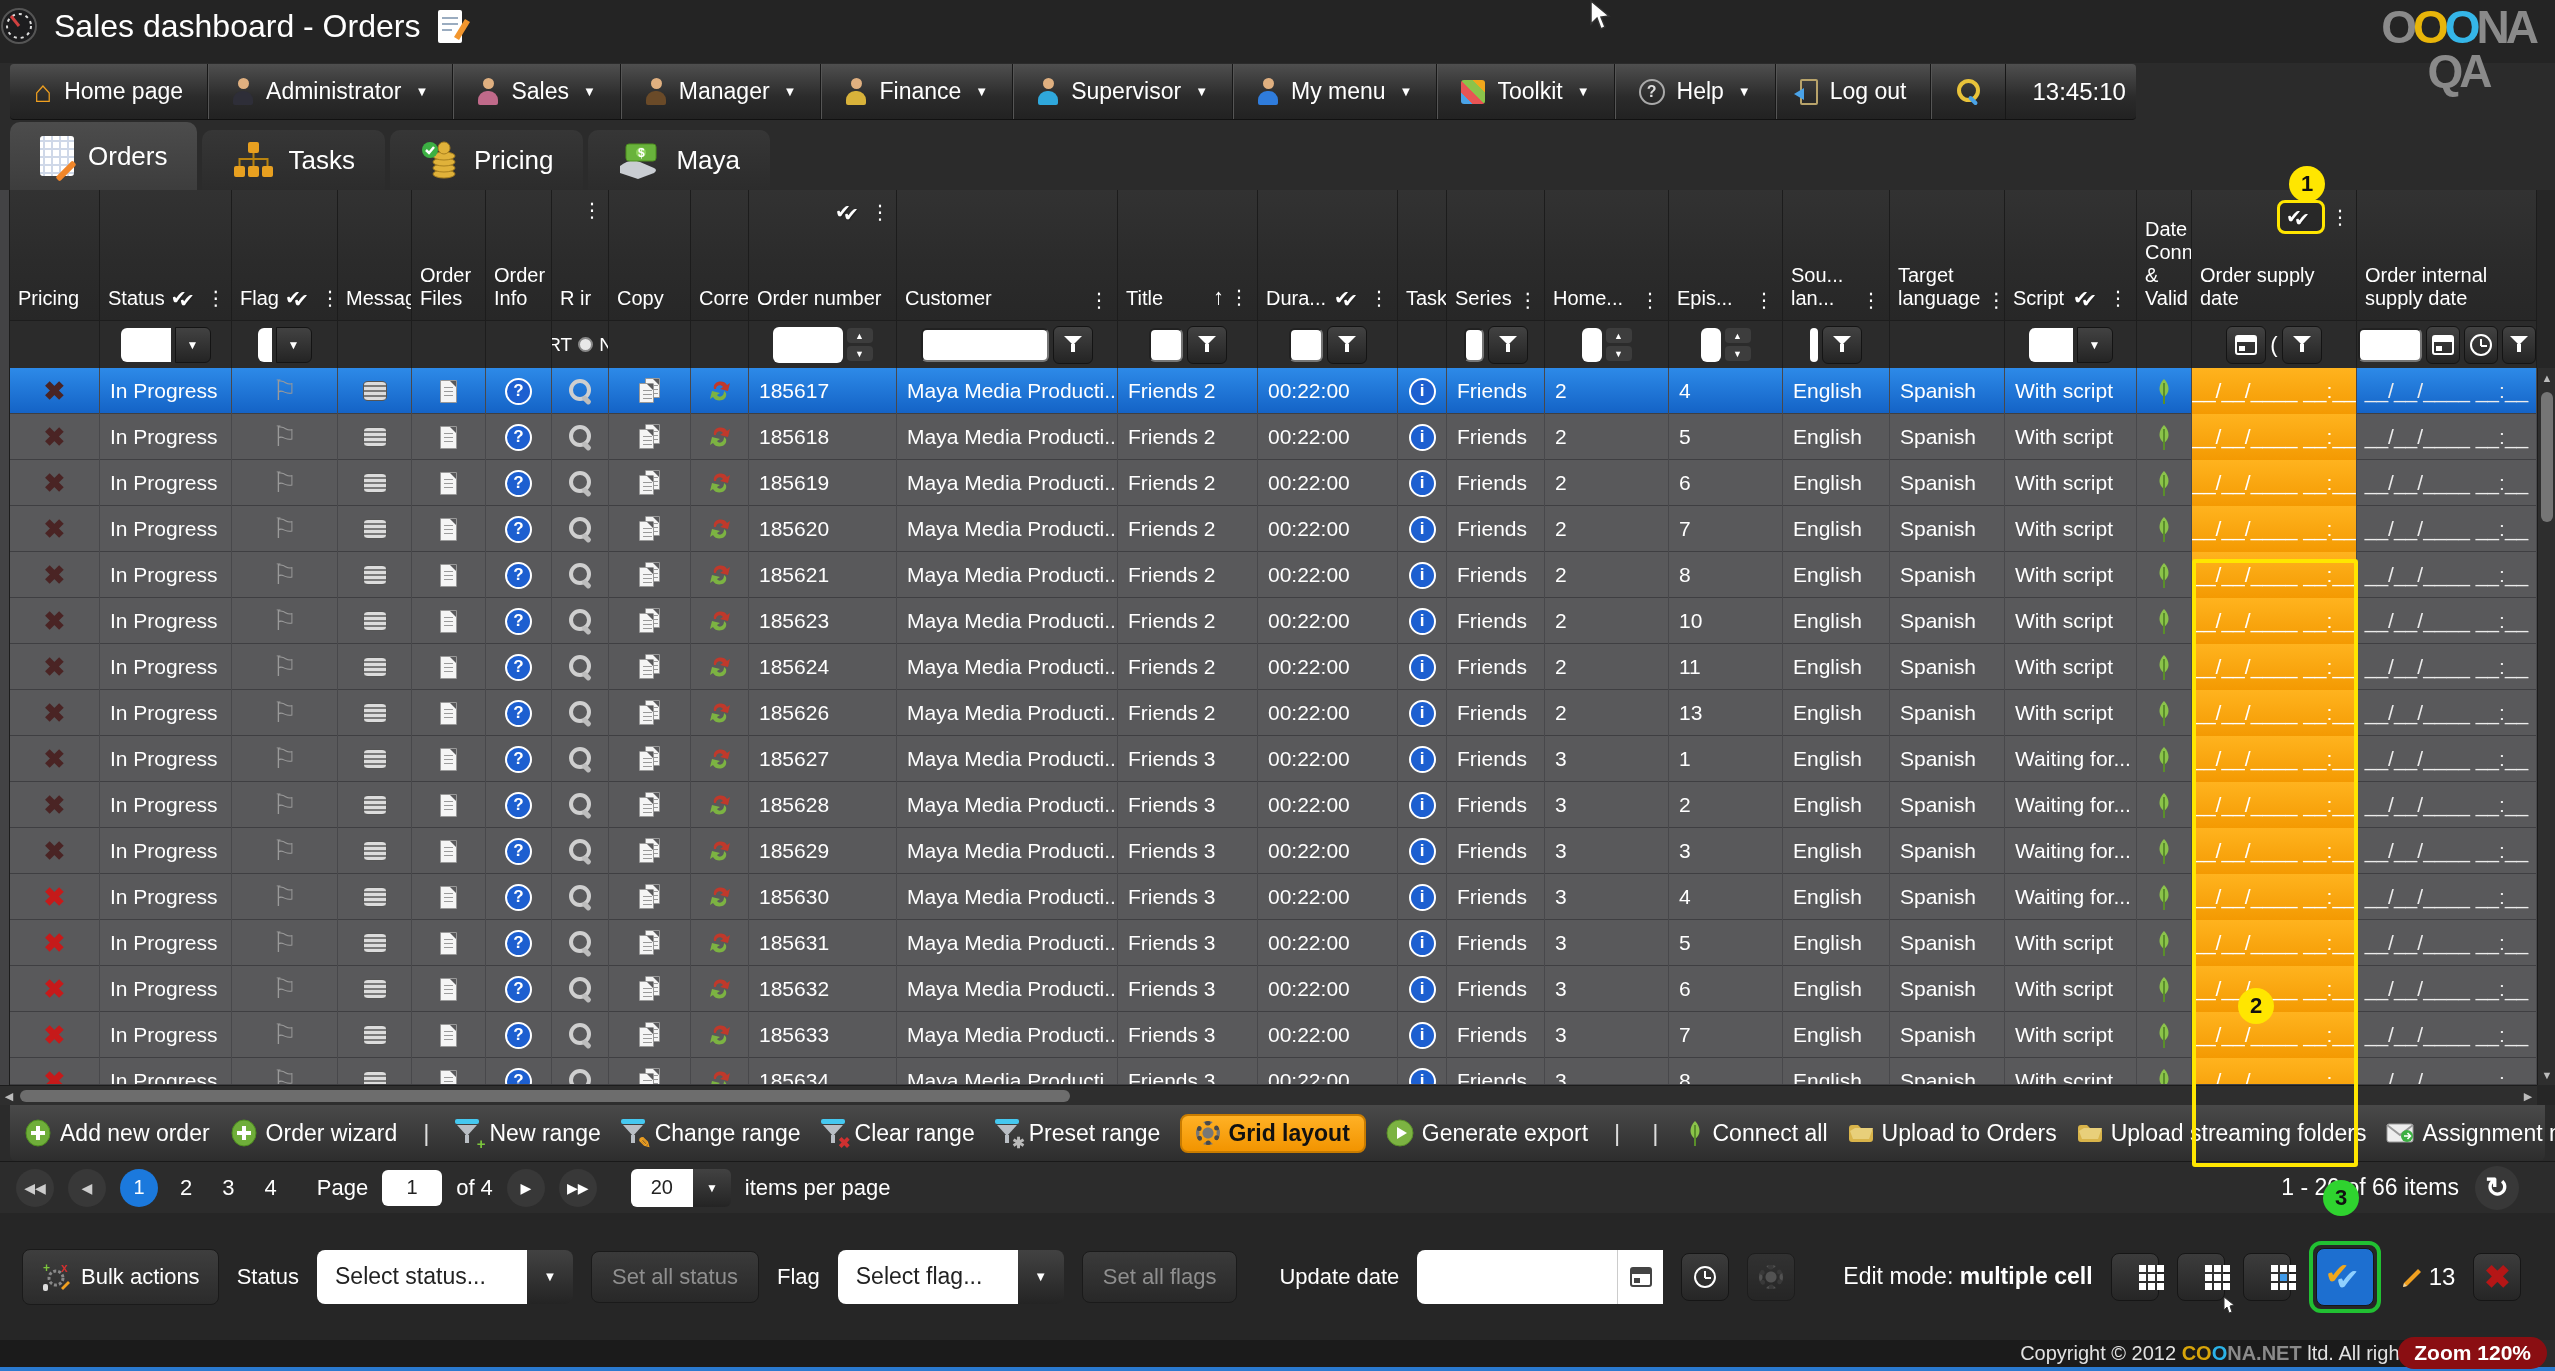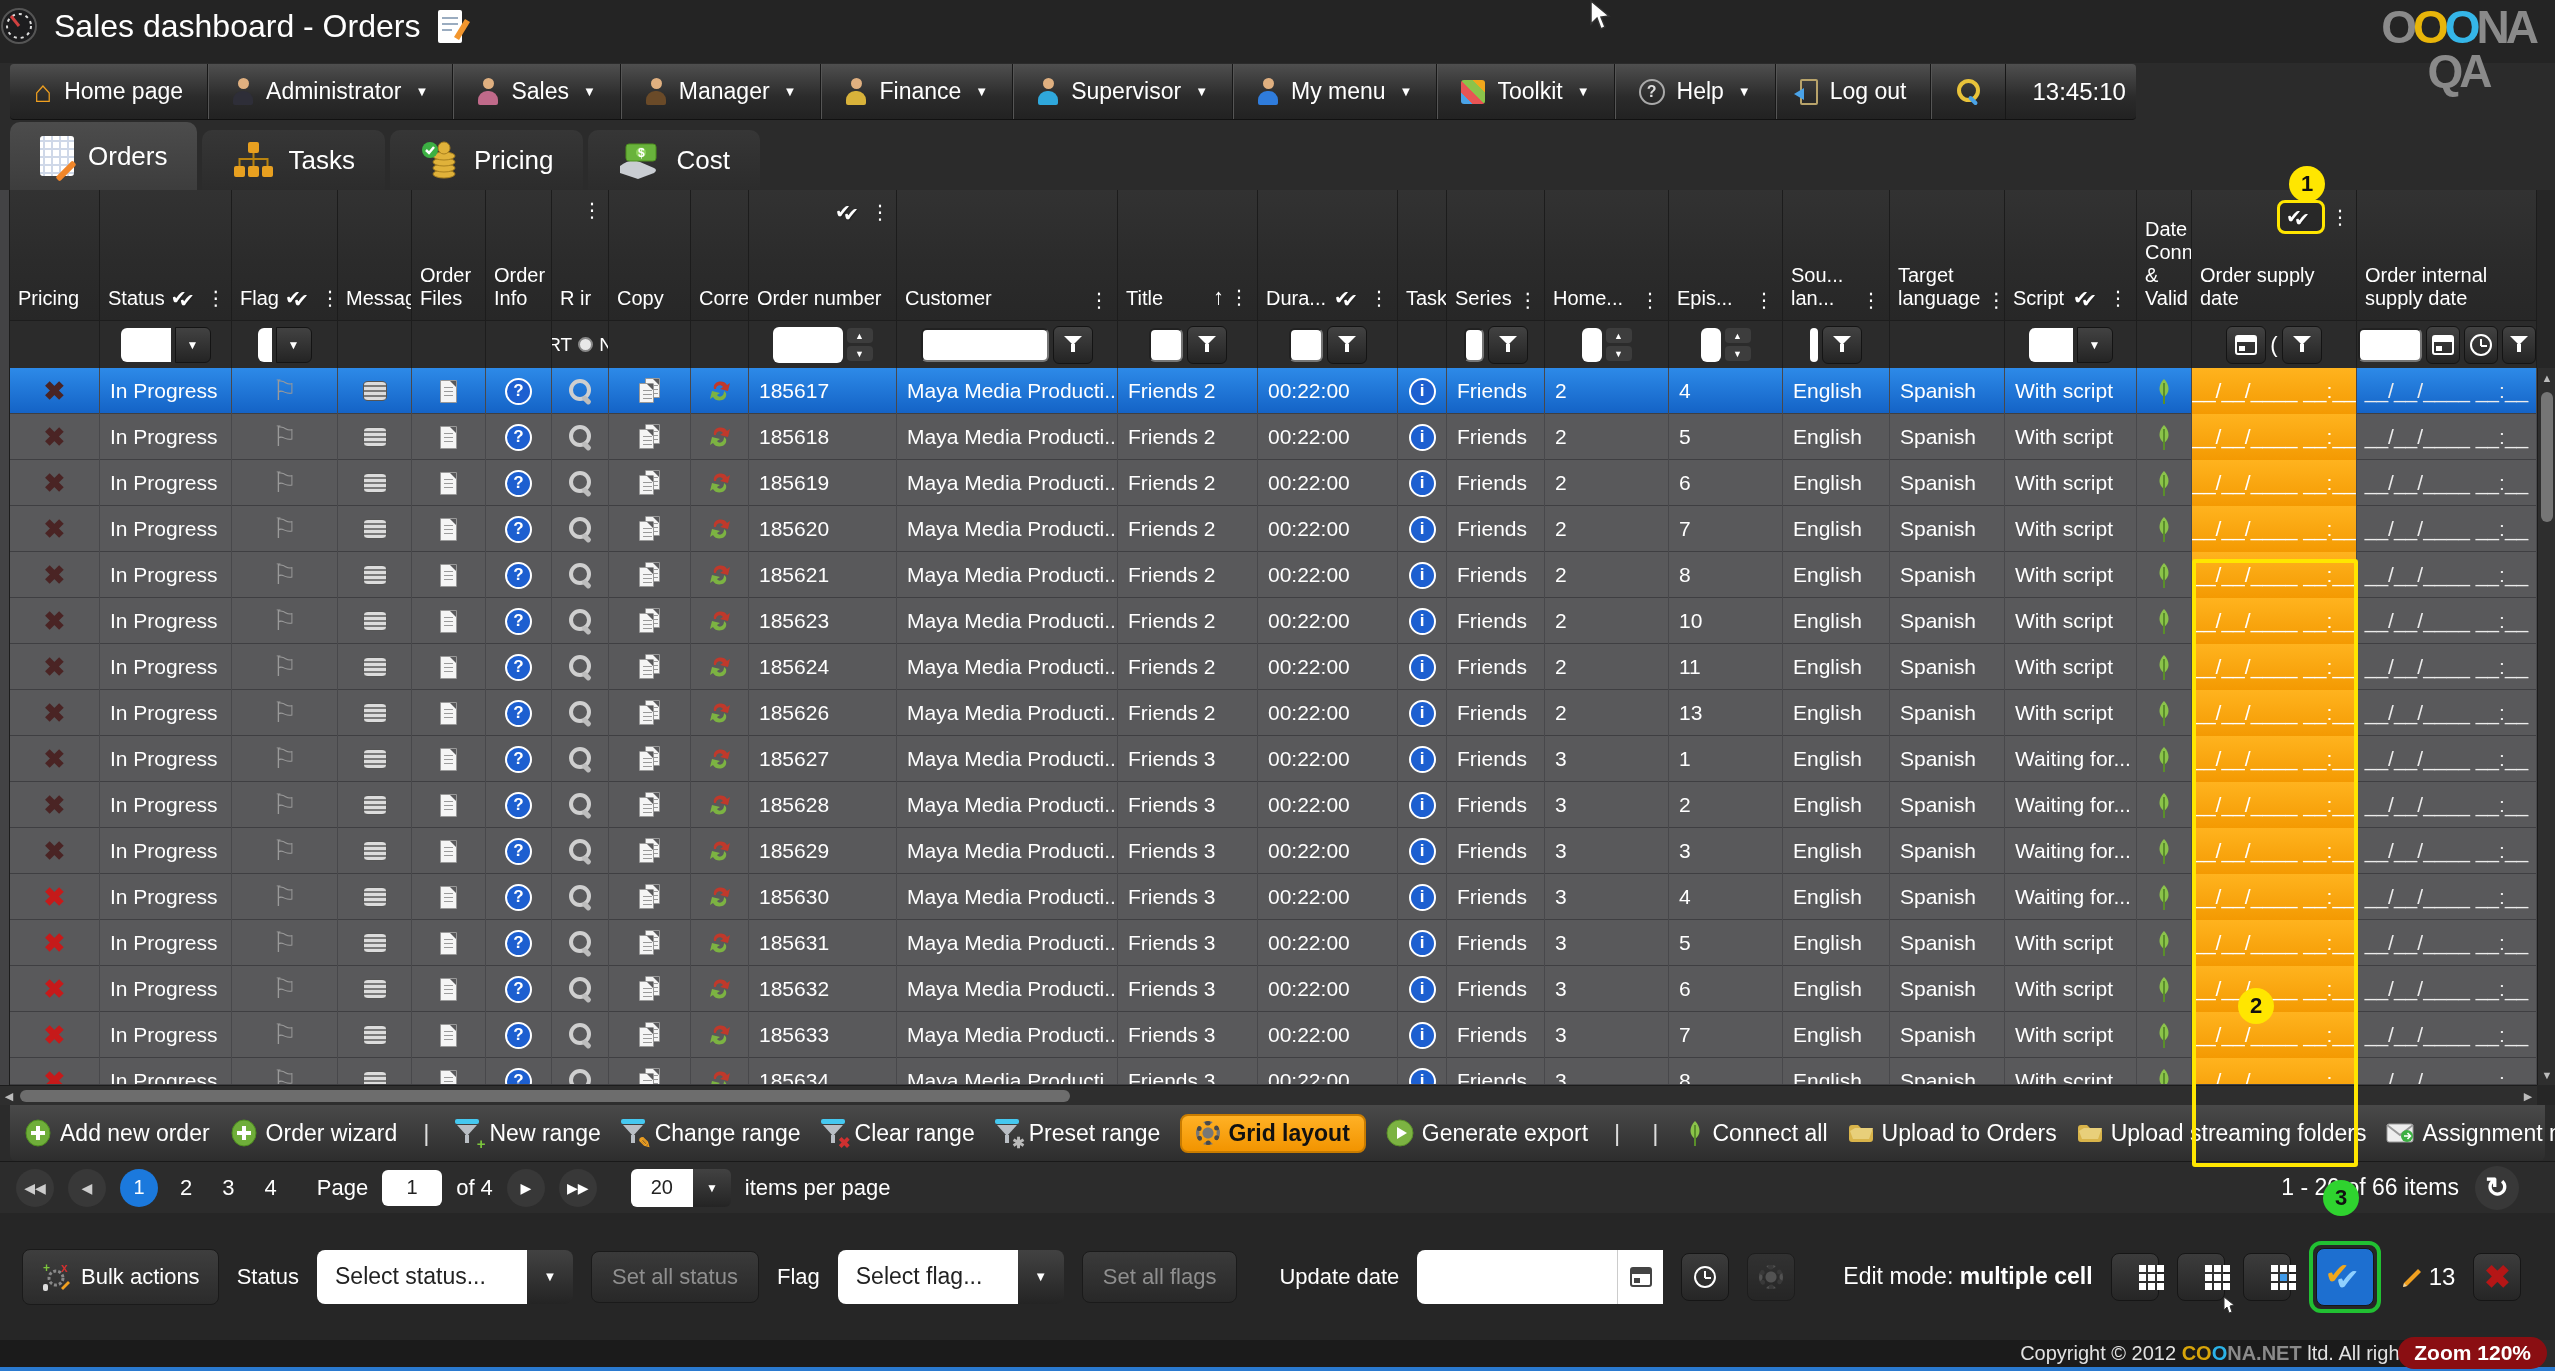--- a/index.html
+++ b/index.html
@@ -321,21 +321,21 @@
         </svg>
       <span>Pricing</span>
     </div>
     <div class="tab">
       <svg width="44" height="40">
           <path d="M2 26 q10-8 20-4 l14 6 q4 2 0 5 l-16 6 -18-6z" fill="#c9cdd2"></path>
           <rect x="8" y="4" width="30" height="17" rx="3" fill="#69b33c" stroke="#4e8f1f"></rect>
           <circle cx="23" cy="12.5" r="5" fill="#8fd45e"></circle>
           <text x="20" y="17" font-size="12" fill="#fff" font-weight="bold">$</text>
         </svg>
-      <span>Cost</span>
+      <span>Maya</span>
     </div>
   </div>
 
   <div class="grid">
     <div class="gutter"></div>
     <div class="grid-header" id="grid-header">
         <div class="hc" style="width: 90px;">
           <span class="h-label">Pricing</span>
         </div>
         <div class="hc" style="width: 132px;">

